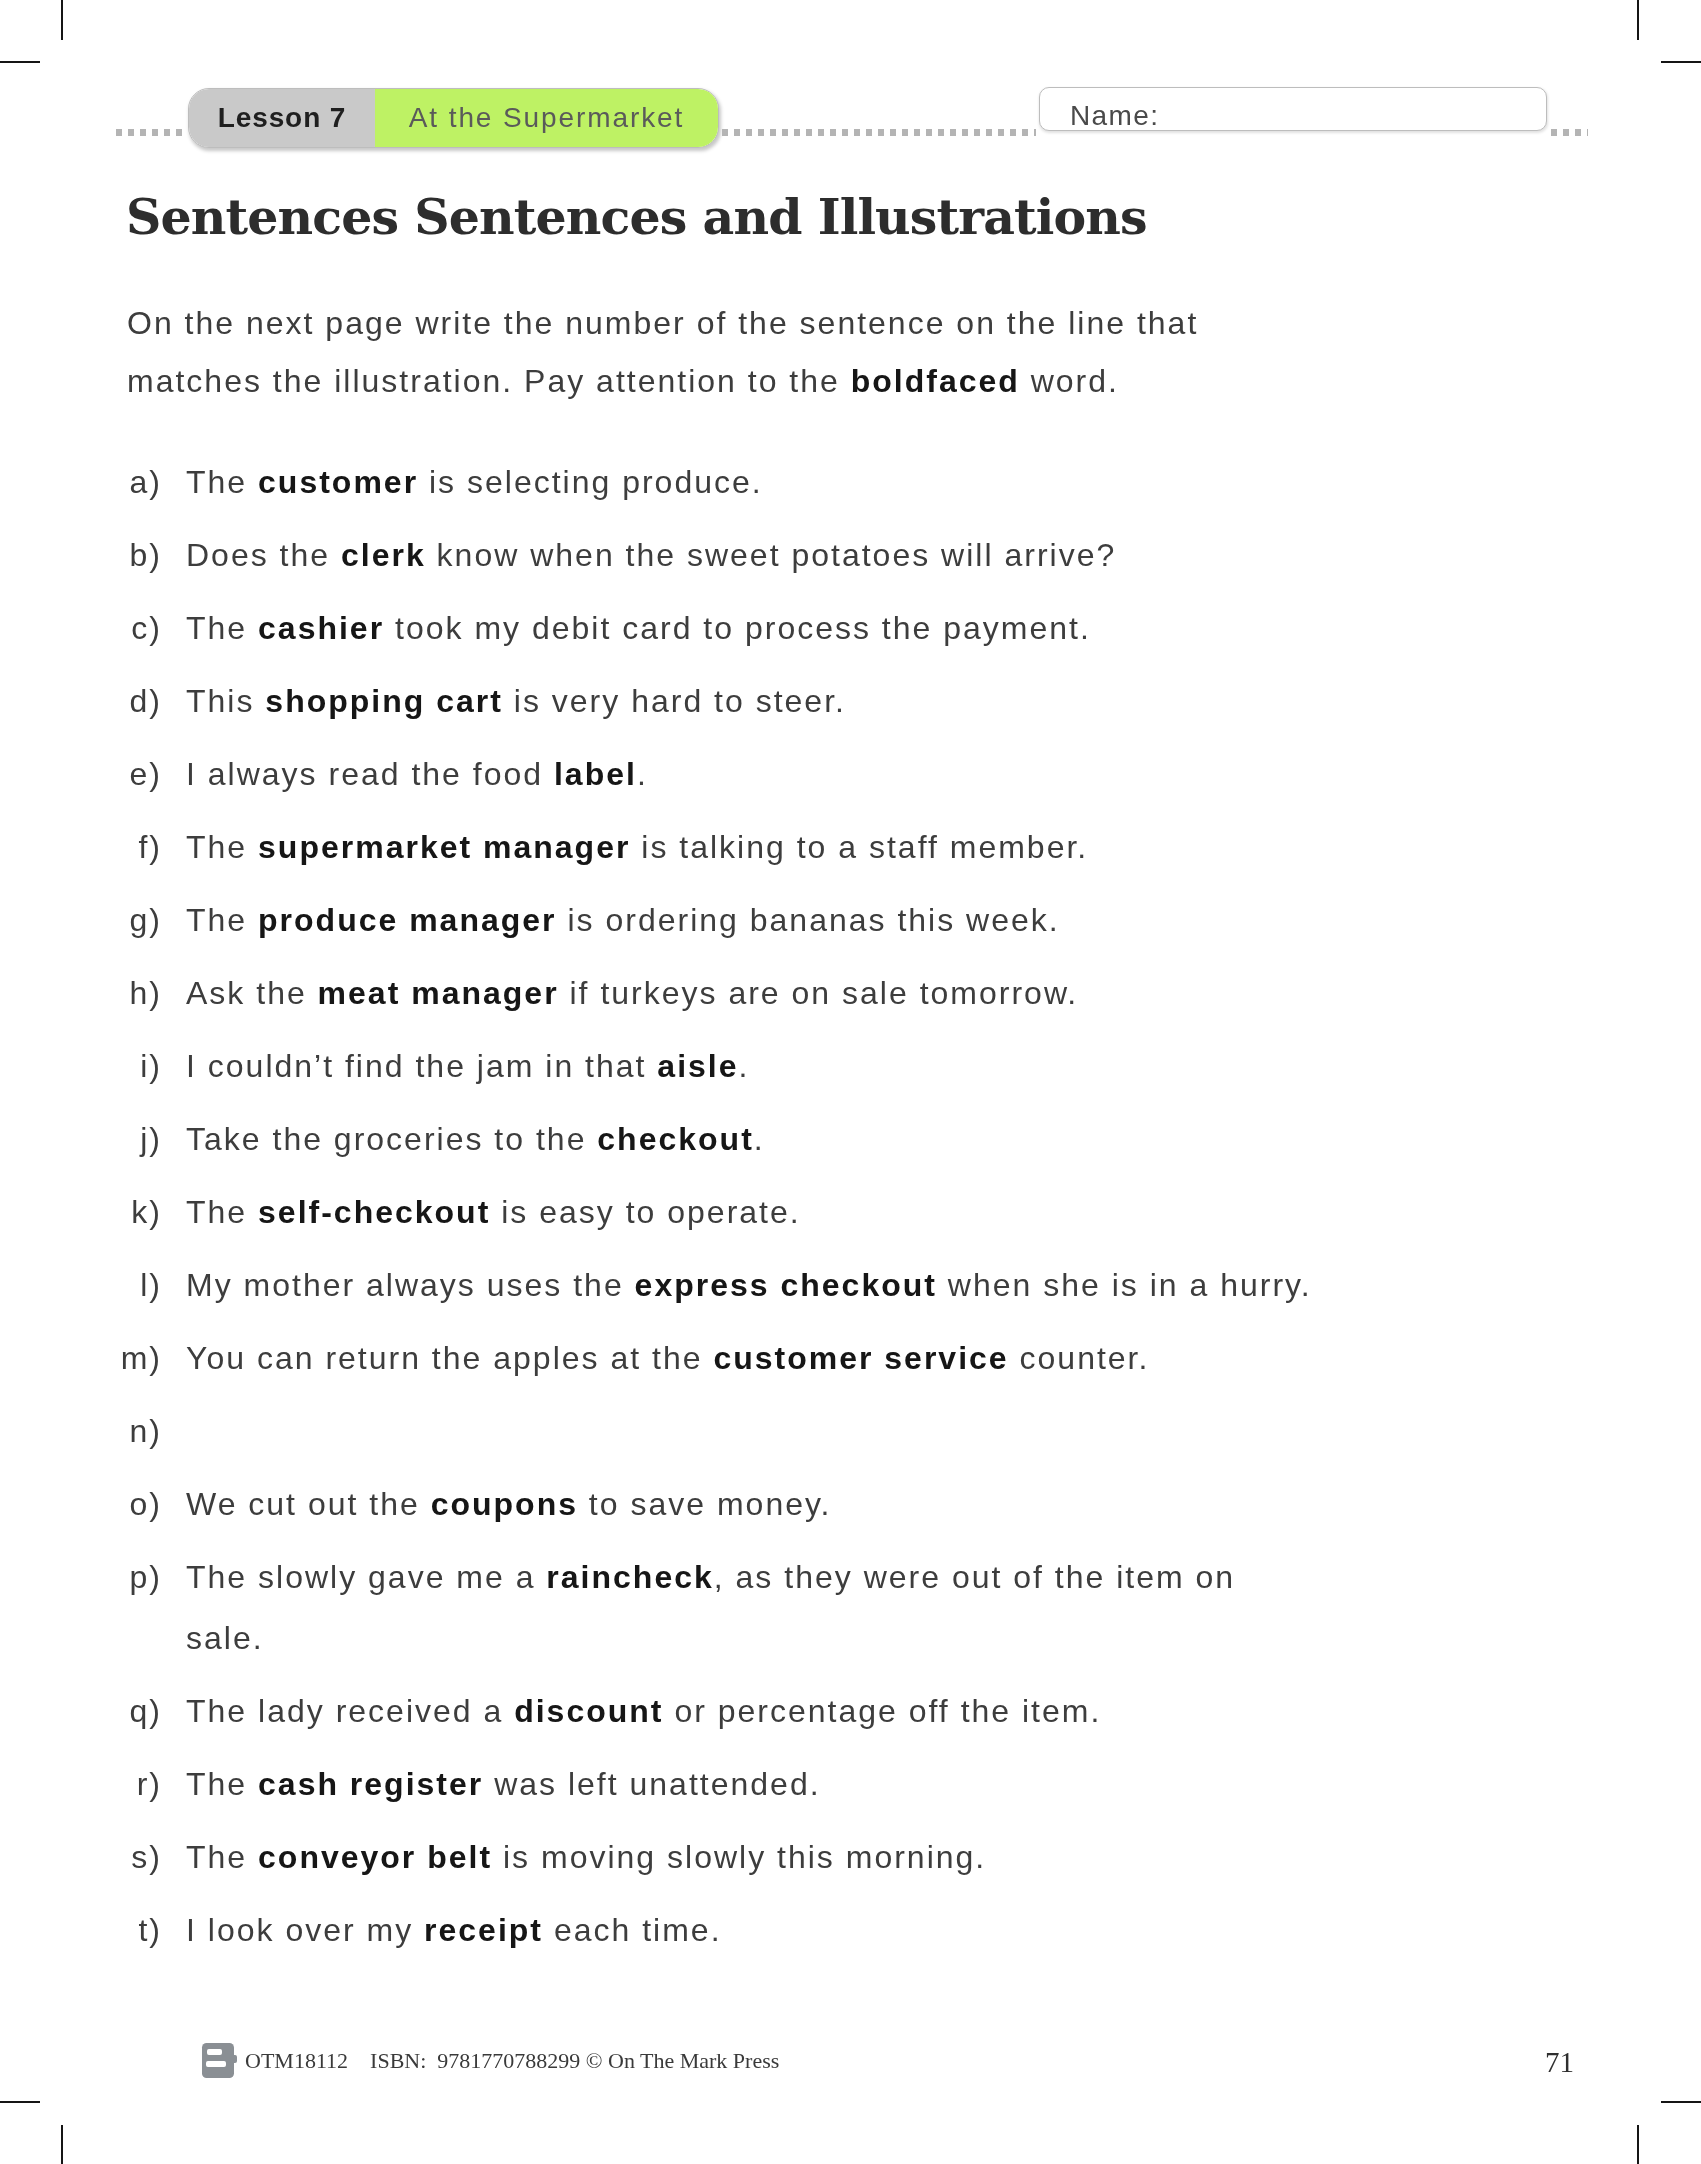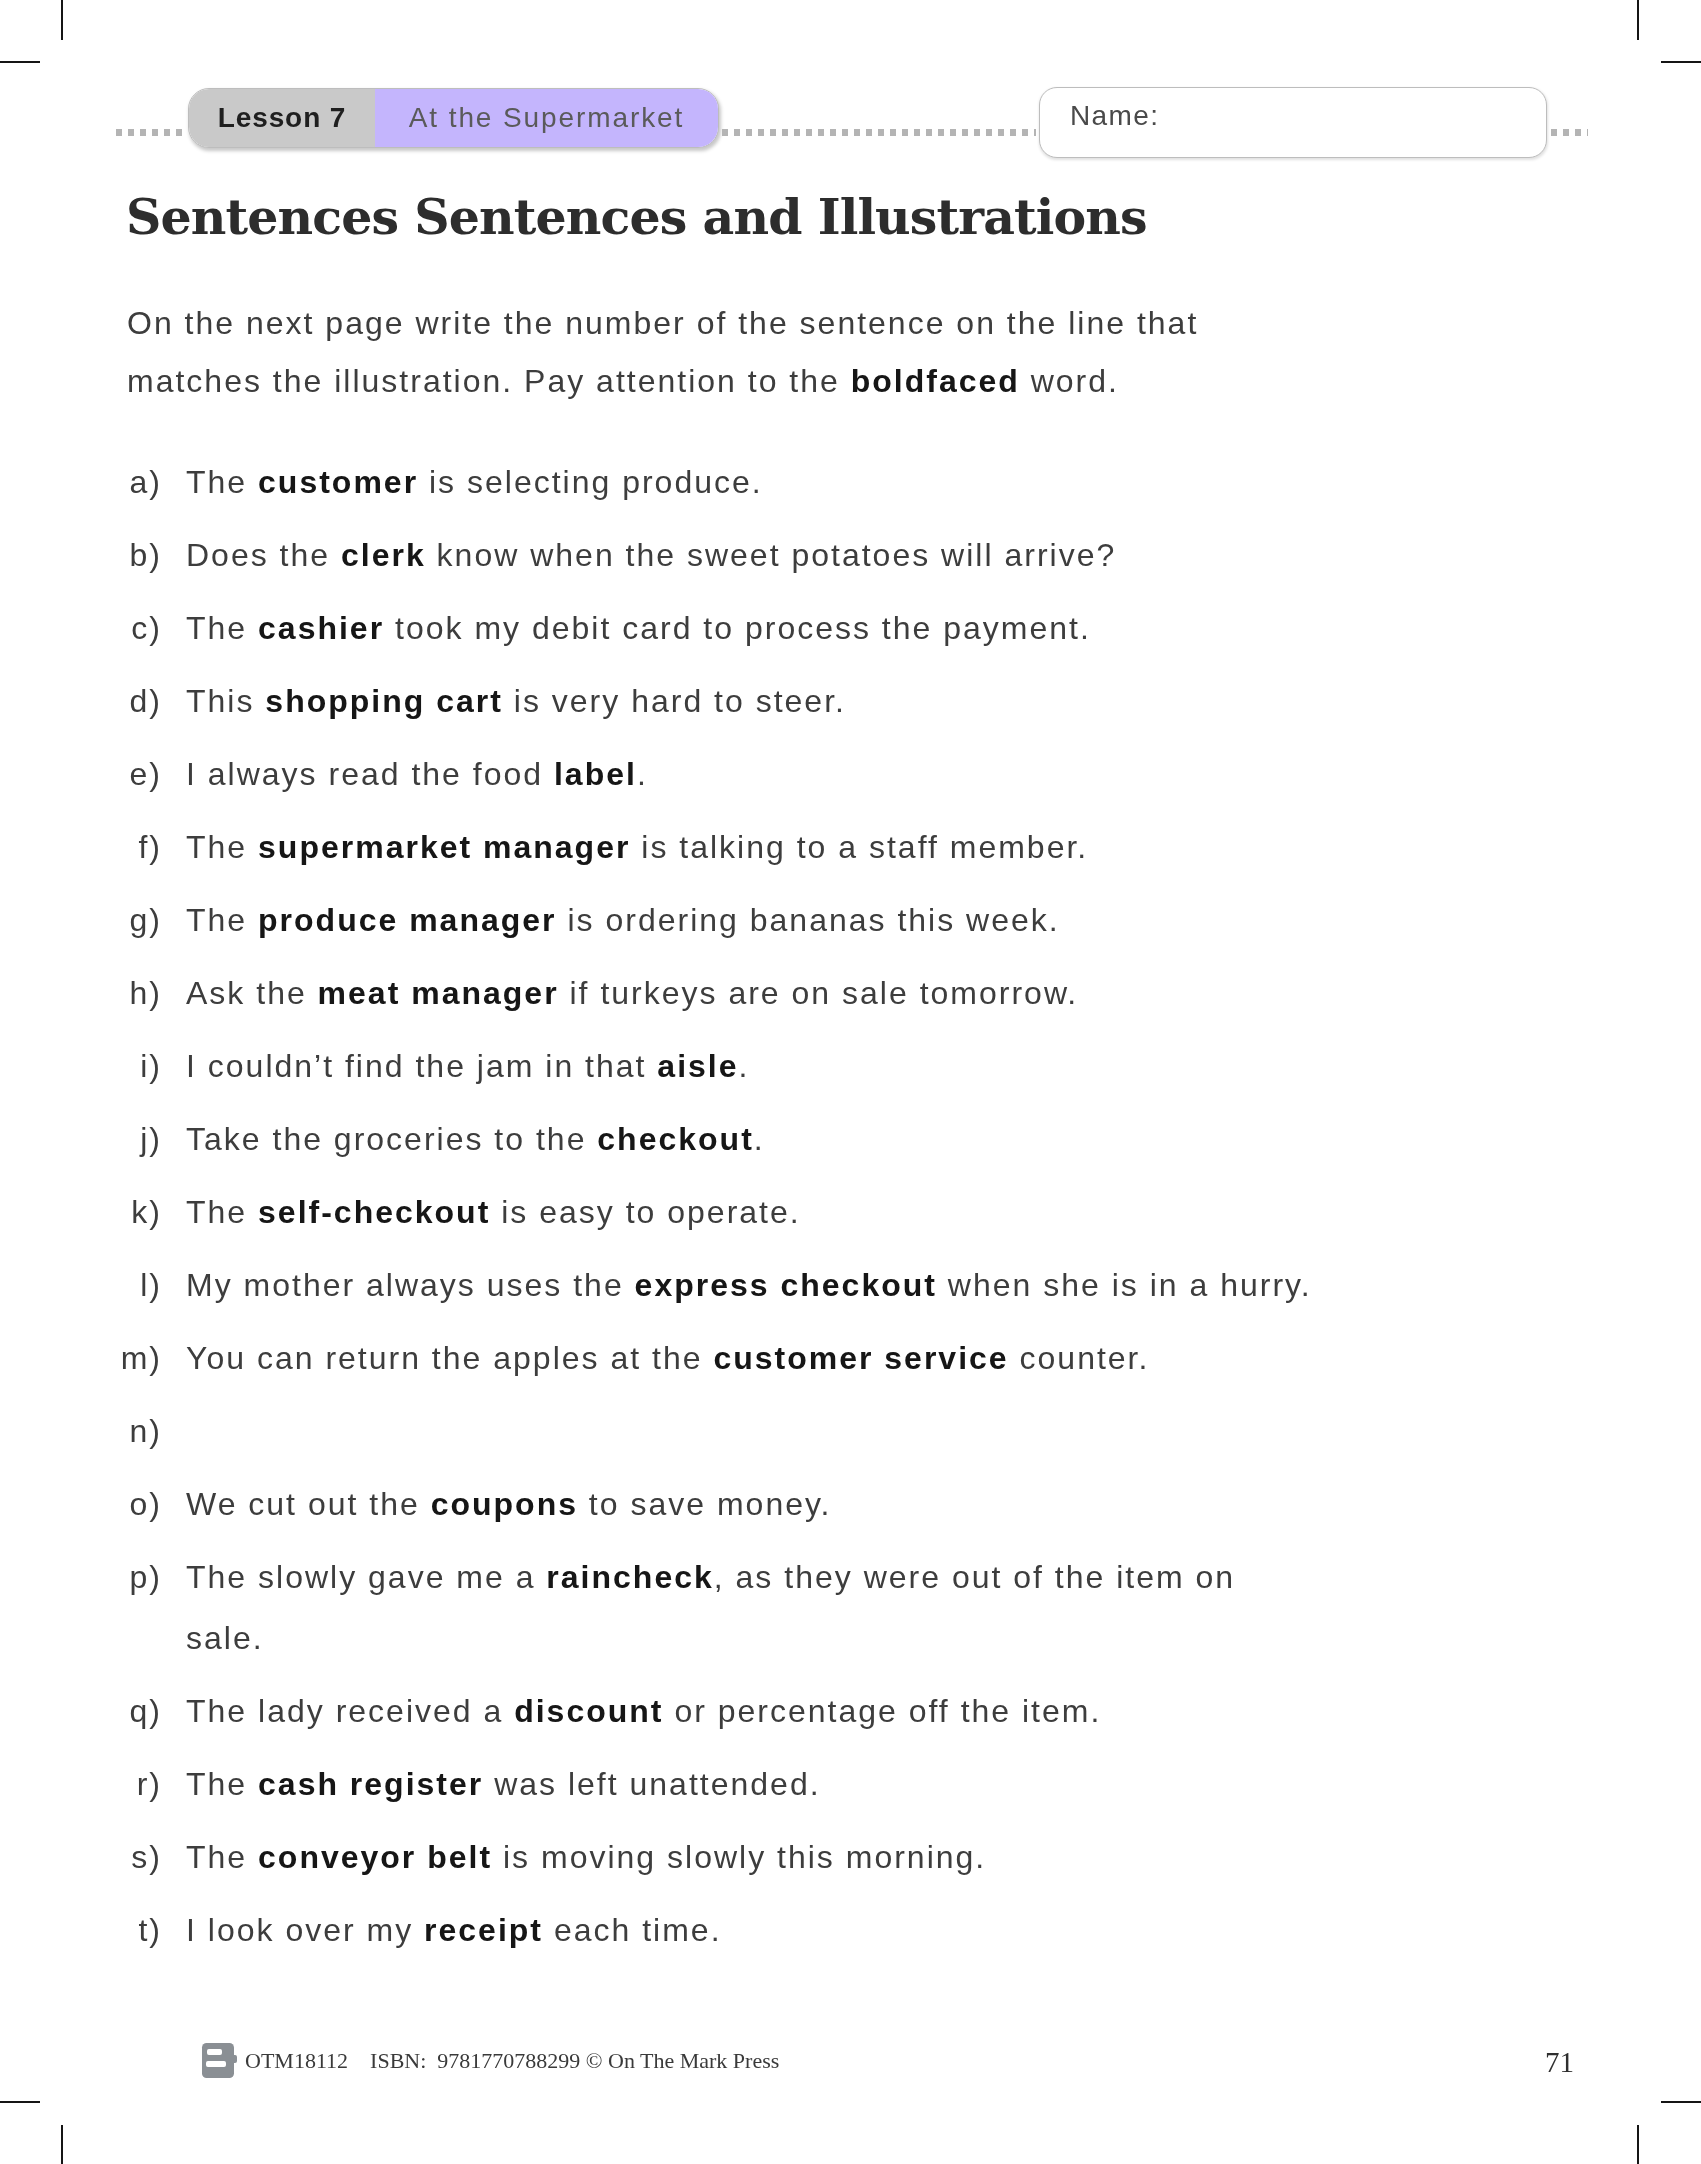--- a/index.html
+++ b/index.html
@@ -23,25 +23,25 @@
   .dots.left{left:116px;width:72px;}
   .dots.mid{left:722px;width:314px;}
   .dots.right{left:1551px;width:37px;}
   .tab-group{
     position:absolute;left:188px;top:88px;width:529px;height:58px;
     border:1.9px solid #bdbdbd;border-radius:21px;overflow:hidden;display:flex;
     background:#ffffff;box-shadow:1.9px 2.8px 3.7px rgba(0,0,0,0.22);
   }
   .lesson-tab{width:186px;background:#c9c9c9;display:flex;align-items:center;justify-content:center;
     font-size:28px;font-weight:bold;color:#1f1f1f;letter-spacing:0.9px;}
-  .topic-tab{flex:1;background:#c4b5fd;display:flex;align-items:center;justify-content:center;
+  .topic-tab{flex:1;background:#bef264;display:flex;align-items:center;justify-content:center;
     font-size:28px;color:#5a5a5a;letter-spacing:1.9px;}
   .name-box{
-    position:absolute;left:1039px;top:87px;width:508px;height:71px;
-    border:1.9px solid #bdbdbd;border-radius:18px;background:#fff;
+    position:absolute;left:1039px;top:87px;width:508px;height:44px;
+    border:1.9px solid #bdbdbd;border-radius:10px;background:#fff;
     box-shadow:0.9px 1.9px 2.8px rgba(0,0,0,0.12);
     font-size:28px;color:#4a4a4a;letter-spacing:1.4px;line-height:56px;padding-left:30px;
     box-sizing:border-box;
   }
   
   .page-title{
     position:absolute;left:126px;top:188px;
     font-family:"DejaVu Serif",serif;font-weight:bold;font-size:49px;
     letter-spacing:-0.9px;color:#2d2d2d;line-height:1.2;
   }

